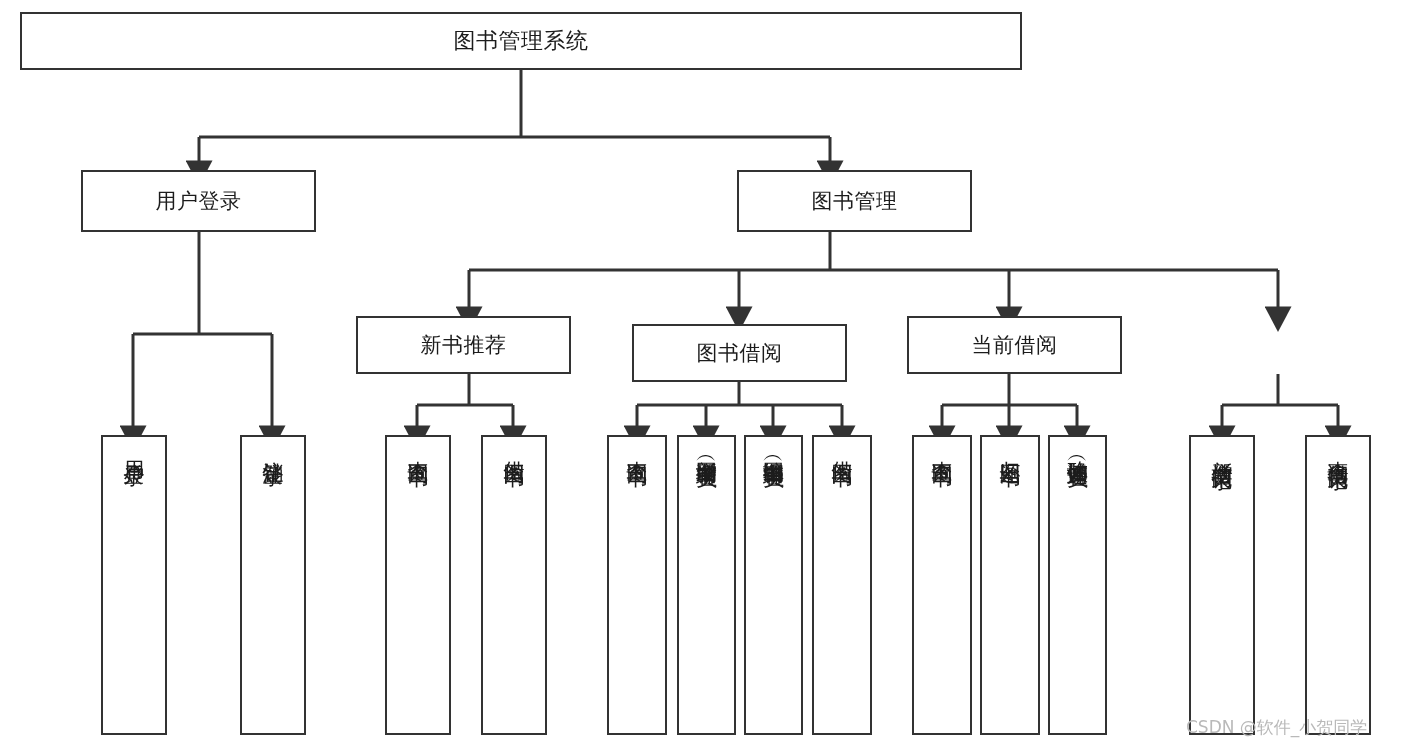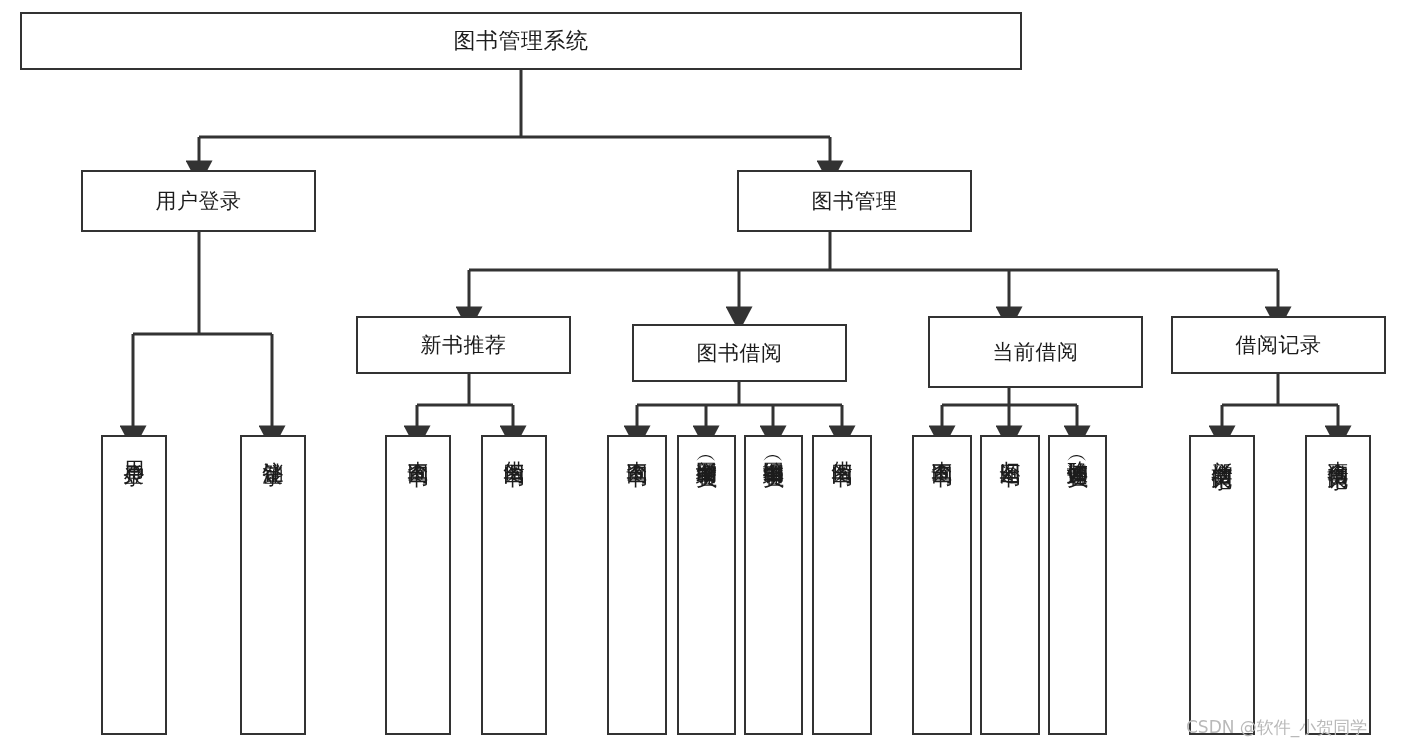--- a/index.html
+++ b/index.html
@@ -141,25 +141,22 @@
   <div class="node horizontal" style="left:712px; top:170px; width:235px; height:62px;margin-left:25px;">
     <span class="node-label">图书管理</span>
   </div>
 
   <div class="node horizontal" style="left:356px; top:316px; width:215px; height:58px;">
     <span class="node-label">新书推荐</span>
   </div>
   <div class="node horizontal" style="left:632px; top:316px; width:215px; height:58px;margin-top:8px;">
     <span class="node-label">图书借阅</span>
   </div>
-  <div class="node horizontal" style="left:928px; top:316px; width:215px; height:72px;">
+  <div class="node horizontal" style="left:907px; top:316px; width:215px; height:58px;">
     <span class="node-label">当前借阅</span>
-  </div>
-  <div class="node horizontal" style="left:1171px; top:316px; width:215px; height:58px;">
-    <span class="node-label">借阅记录</span>
   </div>
 
   <div class="node vertical" style="left:101px; top:435px; width:66px; height:300px;">
     <span class="node-label">用户登录</span>
   </div>
   <div class="node vertical" style="left:240px; top:435px; width:66px; height:300px;">
     <span class="node-label">注销登录</span>
   </div>
 
   <div class="node vertical" style="left:385px; top:435px; width:66px; height:300px;">

